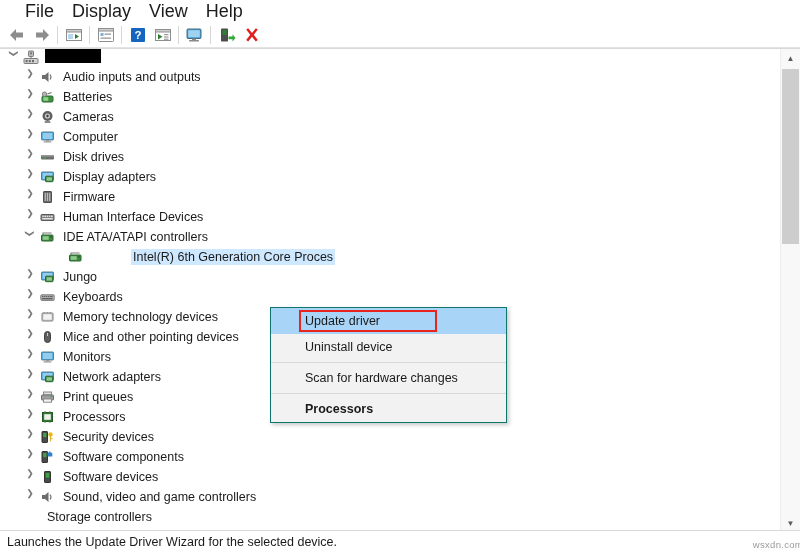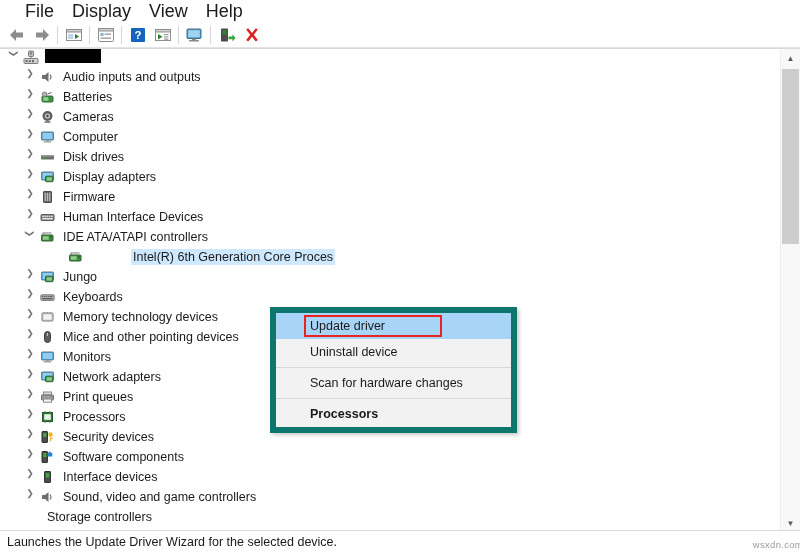--- a/index.html
+++ b/index.html
@@ -154,21 +154,21 @@
     background: #cdcdcd;
   }
 
   
   .ctxmenu {
     position: absolute;
     left: 270px;
     top: 258px;
     width: 235px;
     background: #f2f2f2;
-    border: 6px solid #0f766e;
+    border: 1px solid #0f766e;
     box-shadow: 2px 2px 4px rgba(0,0,0,0.22);
     z-index: 50;
     font-size: 12.5px;
   }
   .ctx-item {
     height: 26px;
     display: flex;
     align-items: center;
     padding-left: 34px;
     color: #1a1a1a;
@@ -610,21 +610,21 @@
     </div>
 
     <div class="trow indent-1">
       <span class="twist closed"></span>
       <span class="ticon">
         <svg width="15" height="14" viewBox="0 0 15 14">
           <rect x="4.5" y="1.5" width="6" height="11" rx="0.6" fill="#4a4a4a" stroke="#333"></rect>
           <rect x="5.7" y="3" width="3.6" height="4.6" fill="#3ea340"></rect>
         </svg>
       </span>
-      <span class="tlabel">Interface devices</span>
+      <span class="tlabel">Software devices</span>
     </div>
 
     <div class="trow indent-1">
       <span class="twist closed"></span>
       <span class="ticon">
         <svg width="15" height="14" viewBox="0 0 15 14">
           <path d="M2 5 L5 5 L8.5 2 L8.5 12 L5 9 L2 9 Z" fill="#6e6e6e"></path>
           <path d="M10 4.5 Q12 7 10 9.5" stroke="#6e6e6e" stroke-width="1.1" fill="none"></path>
         </svg>
       </span>

